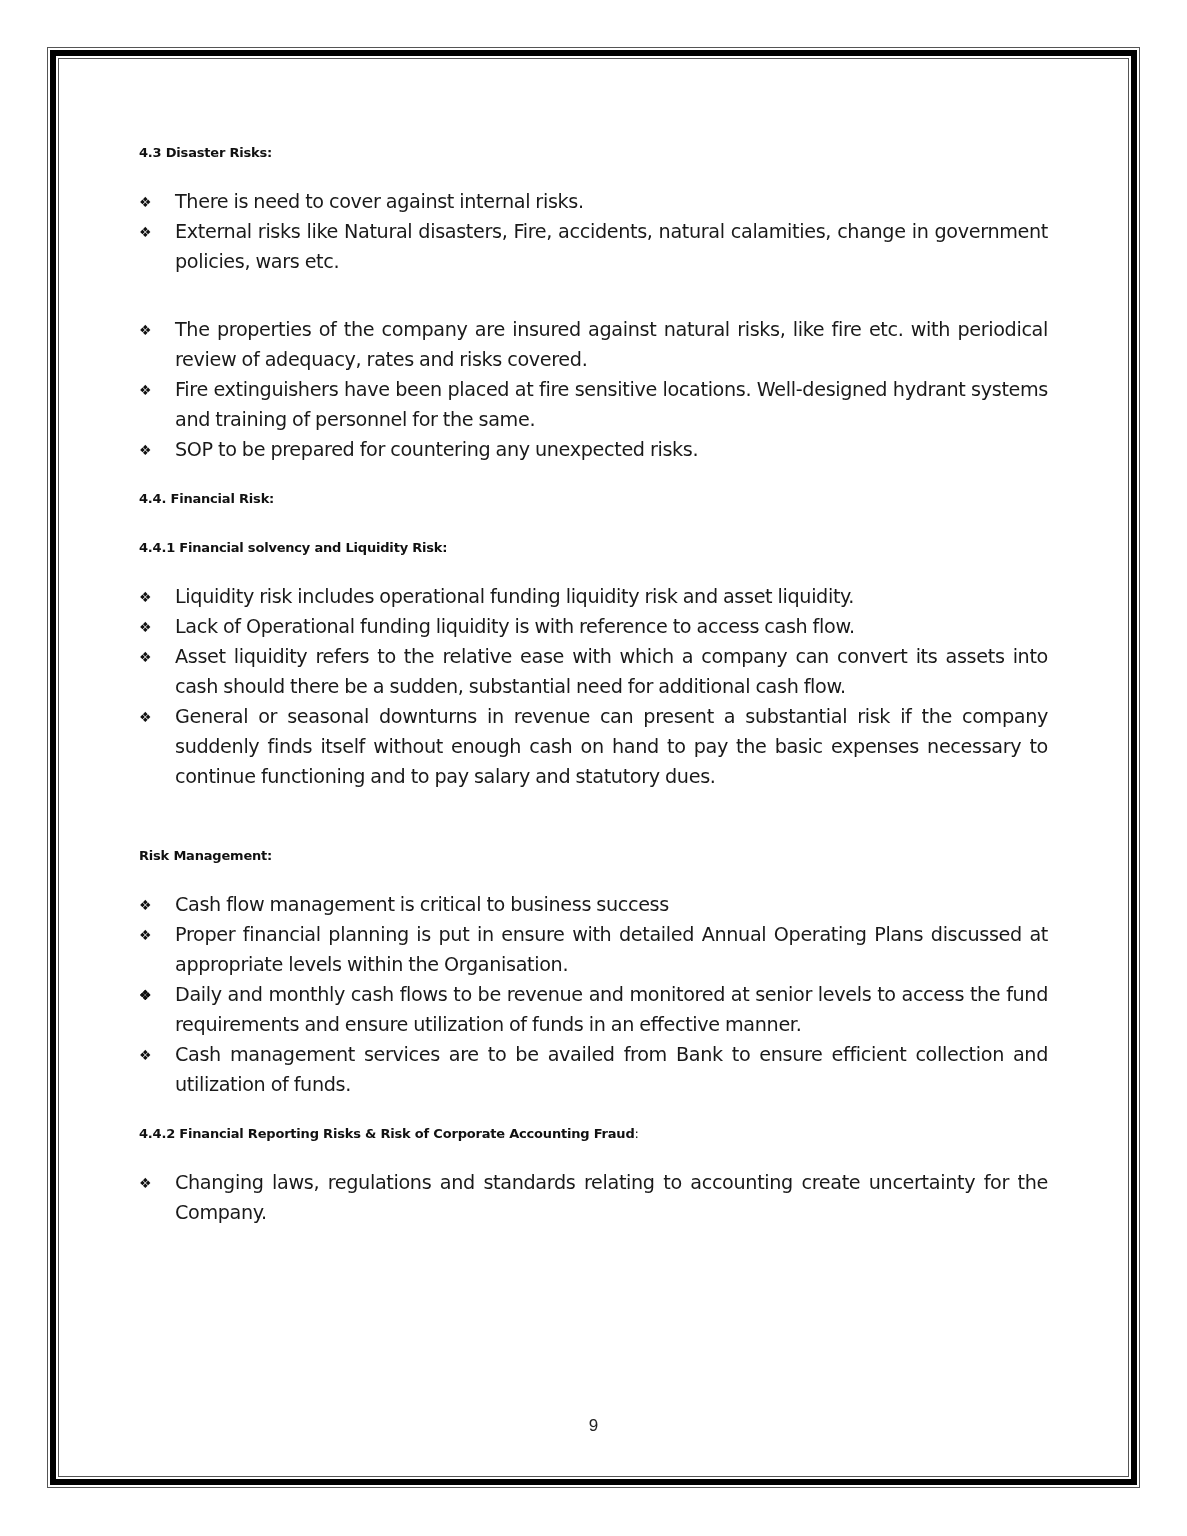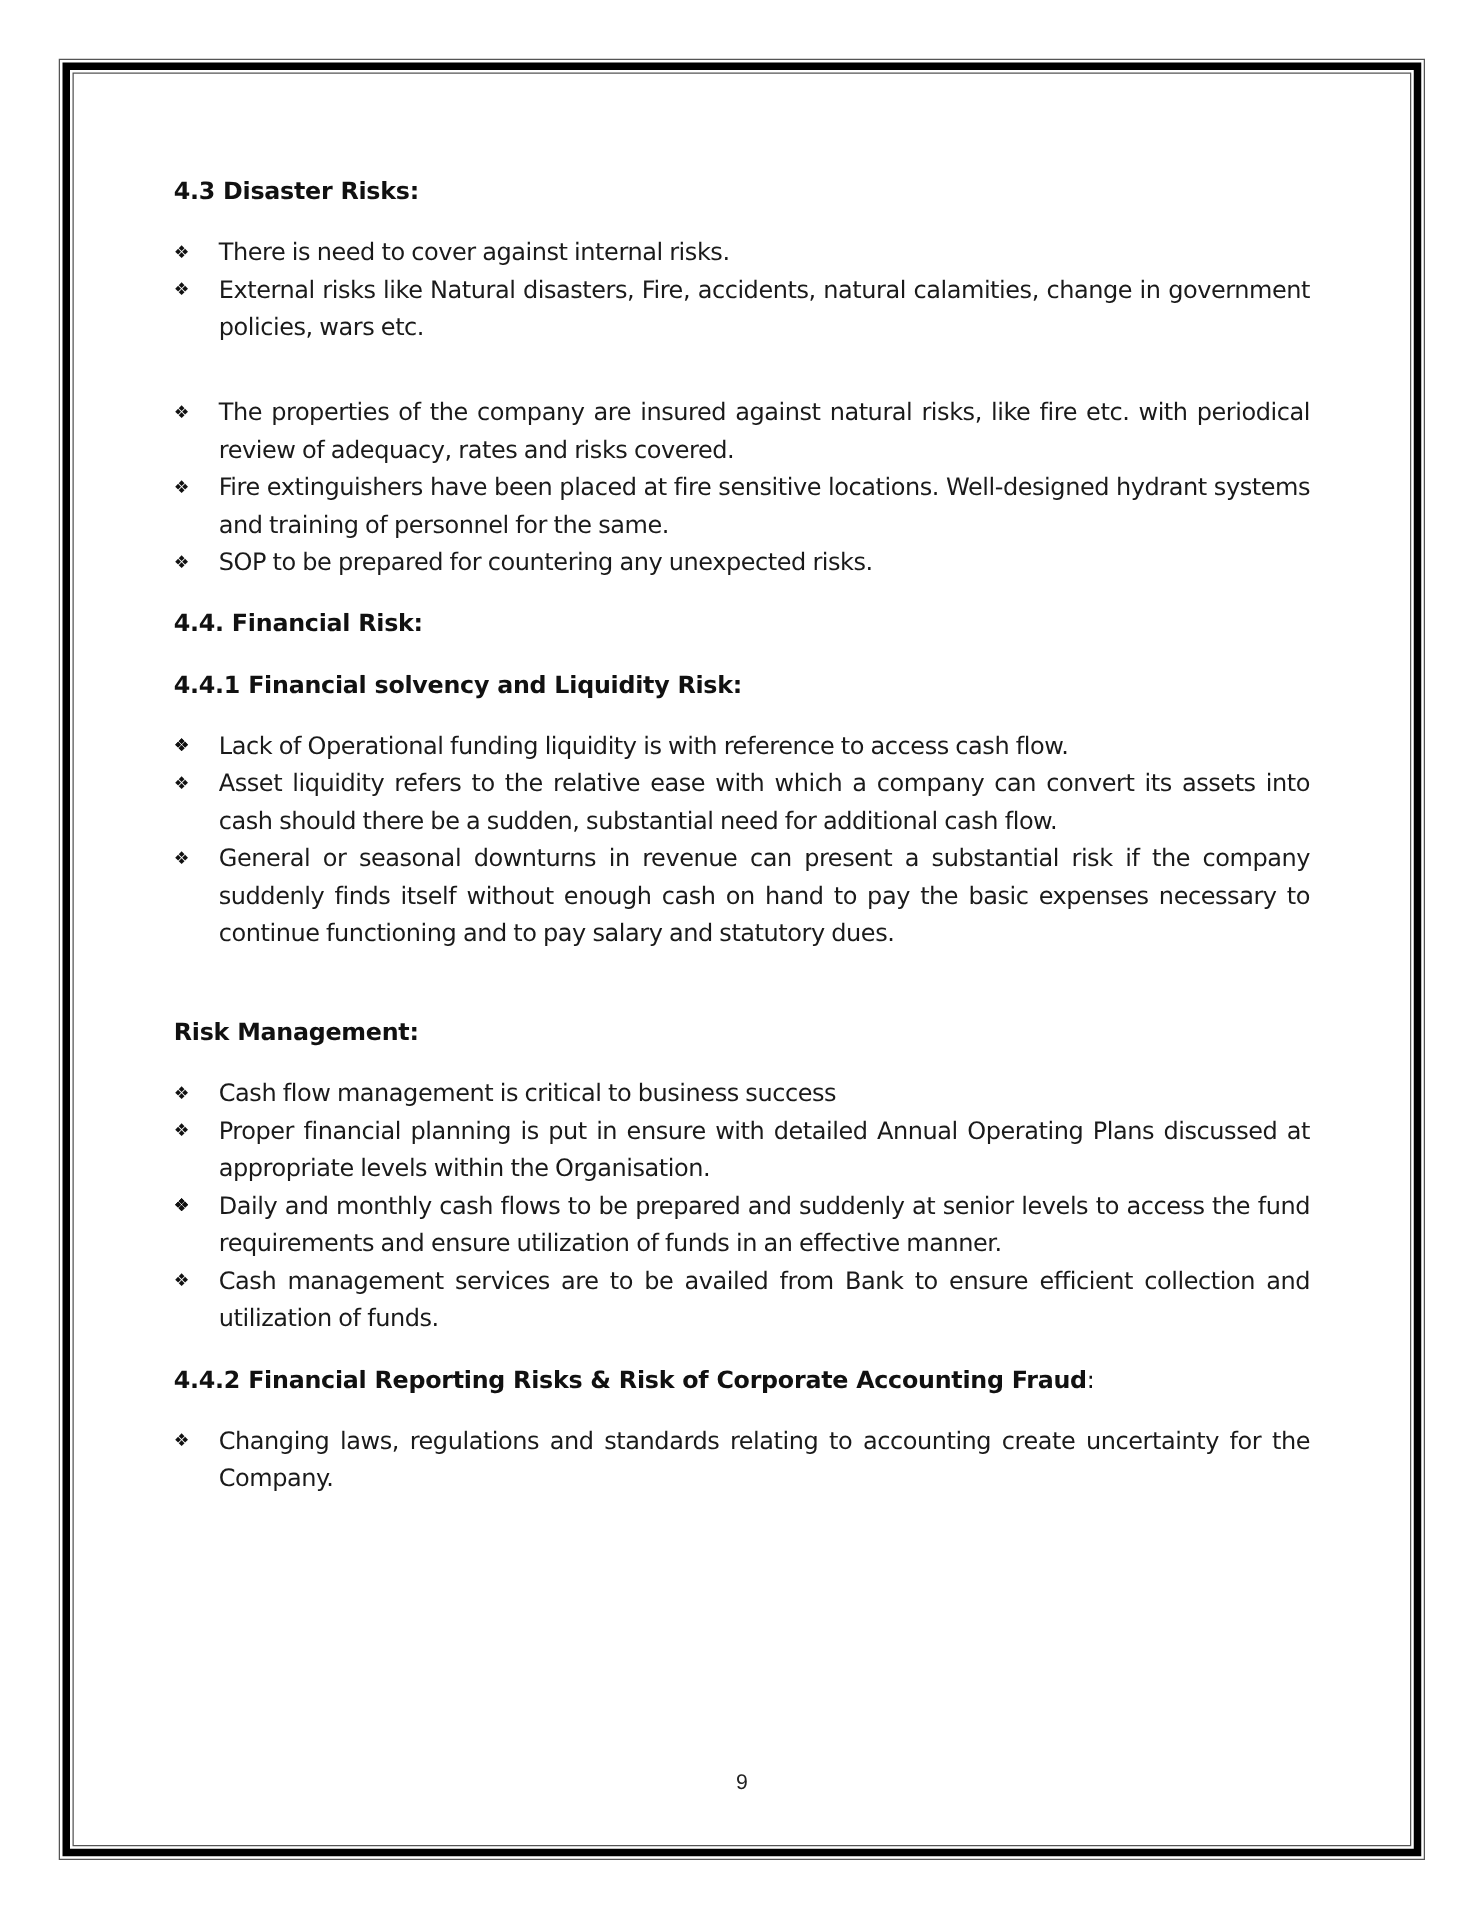--- a/index.html
+++ b/index.html
@@ -5,21 +5,21 @@
     html, body { margin: 0; padding: 0; background: #ffffff; }
     body { width: 1187px; height: 1536px; position: relative; overflow: hidden;
            font-family: "DejaVu Sans", sans-serif; color: #1a1a1a; }
     .frame-outer { position: absolute; left: 47px; top: 47px; width: 1093px; height: 1441px;
                    border: 1px solid #555; box-sizing: border-box; }
     .frame-thick { position: absolute; left: 50px; top: 50px; width: 1087px; height: 1435px;
                    border: 6px solid #000; box-sizing: border-box; }
     .frame-inner { position: absolute; left: 58px; top: 58px; width: 1071px; height: 1419px;
                    border: 1px solid #555; box-sizing: border-box; }
     .content { position: absolute; left: 139px; top: 138px; width: 909px; }
-    h2 { font-size: 19px; font-weight: bold; margin: 0; line-height: 30px; letter-spacing: -0.2px; color: #111; }
+    h2 { font-size: 13px; font-weight: bold; margin: 0; line-height: 30px; letter-spacing: -0.2px; color: #111; }
     ul { list-style: none; margin: 0; padding: 0; }
     li { position: relative; padding-left: 36px; font-size: 19.2px; line-height: 30px;
          text-align: justify; letter-spacing: -0.35px; word-spacing: -0.5px; }
     li .bullet { position: absolute; left: 0; top: 0; width: 20px; font-size: 14px; line-height: 30px;
                  color: #111; }
     .gap-h { height: 19px; }
     .gap-l { height: 19px; }
     .gap-big { height: 49px; }
     .page-number { position: absolute; left: 0; width: 1187px; top: 1416px; text-align: center;
                    font-family: "Liberation Sans", sans-serif; font-size: 17px; color: #222; }
@@ -49,35 +49,35 @@
     <li><span class="bullet">❖</span><span>SOP to be prepared for countering any unexpected risks.</span></li>
   </ul>
   <div class="gap-l"></div>
 
   <h2>4.4. Financial Risk:</h2>
   <div class="gap-h"></div>
 
   <h2>4.4.1 Financial solvency and Liquidity Risk:</h2>
   <div class="gap-h"></div>
   <ul>
-    <li><span class="bullet">❖</span></li>
+    <li><span class="bullet">❖</span><span>Liquidity risk includes operational funding liquidity risk and asset liquidity.</span></li>
     <li><span class="bullet">❖</span><span>Lack of Operational funding liquidity is with reference to access cash flow.</span></li>
     <li><span class="bullet">❖</span><span>Asset liquidity refers to the relative ease with which a company can convert its assets into cash should there be a sudden, substantial need for additional cash flow.</span></li>
     <li><span class="bullet">❖</span><span>General or seasonal downturns in revenue can present a substantial risk if the company suddenly finds itself without enough cash on hand to pay the basic expenses necessary to continue functioning and to pay salary and statutory dues.</span></li>
   </ul>
   <div class="gap-big"></div>
 
   <h2>Risk Management:</h2>
   <div class="gap-h"></div>
   <ul>
     <li><span class="bullet">❖</span><span>Cash flow management is critical to business success</span></li>
     <li><span class="bullet">❖</span><span>Proper financial planning is put in ensure with detailed Annual Operating Plans discussed at appropriate levels within the Organisation.</span></li>
     <li><span class="bullet">❖</span></li>
     <li><span class="bullet">❖</span></li>
-    <li><span class="bullet">❖</span><span>Daily and monthly cash flows to be prepared and suddenly at senior levels to access the fund requirements and ensure utilization of funds in an effective manner.</span></li>
+    <li><span class="bullet">❖</span><span>Daily and monthly cash flows to be revenue and monitored at senior levels to access the fund requirements and ensure utilization of funds in an effective manner.</span></li>
     <li><span class="bullet">❖</span><span>Cash management services are to be availed from Bank to ensure efficient collection and utilization of funds.</span></li>
   </ul>
   <div class="gap-l"></div>
 
   <h2><span>4.4.2 Financial Reporting Risks &amp; Risk of Corporate Accounting Fraud</span><span class="heading-inline-colon">:</span></h2>
   <div class="gap-h"></div>
   <ul>
     <li><span class="bullet">❖</span><span>Changing laws, regulations and standards relating to accounting create uncertainty for the Company.</span></li>
   </ul>
 </div>

